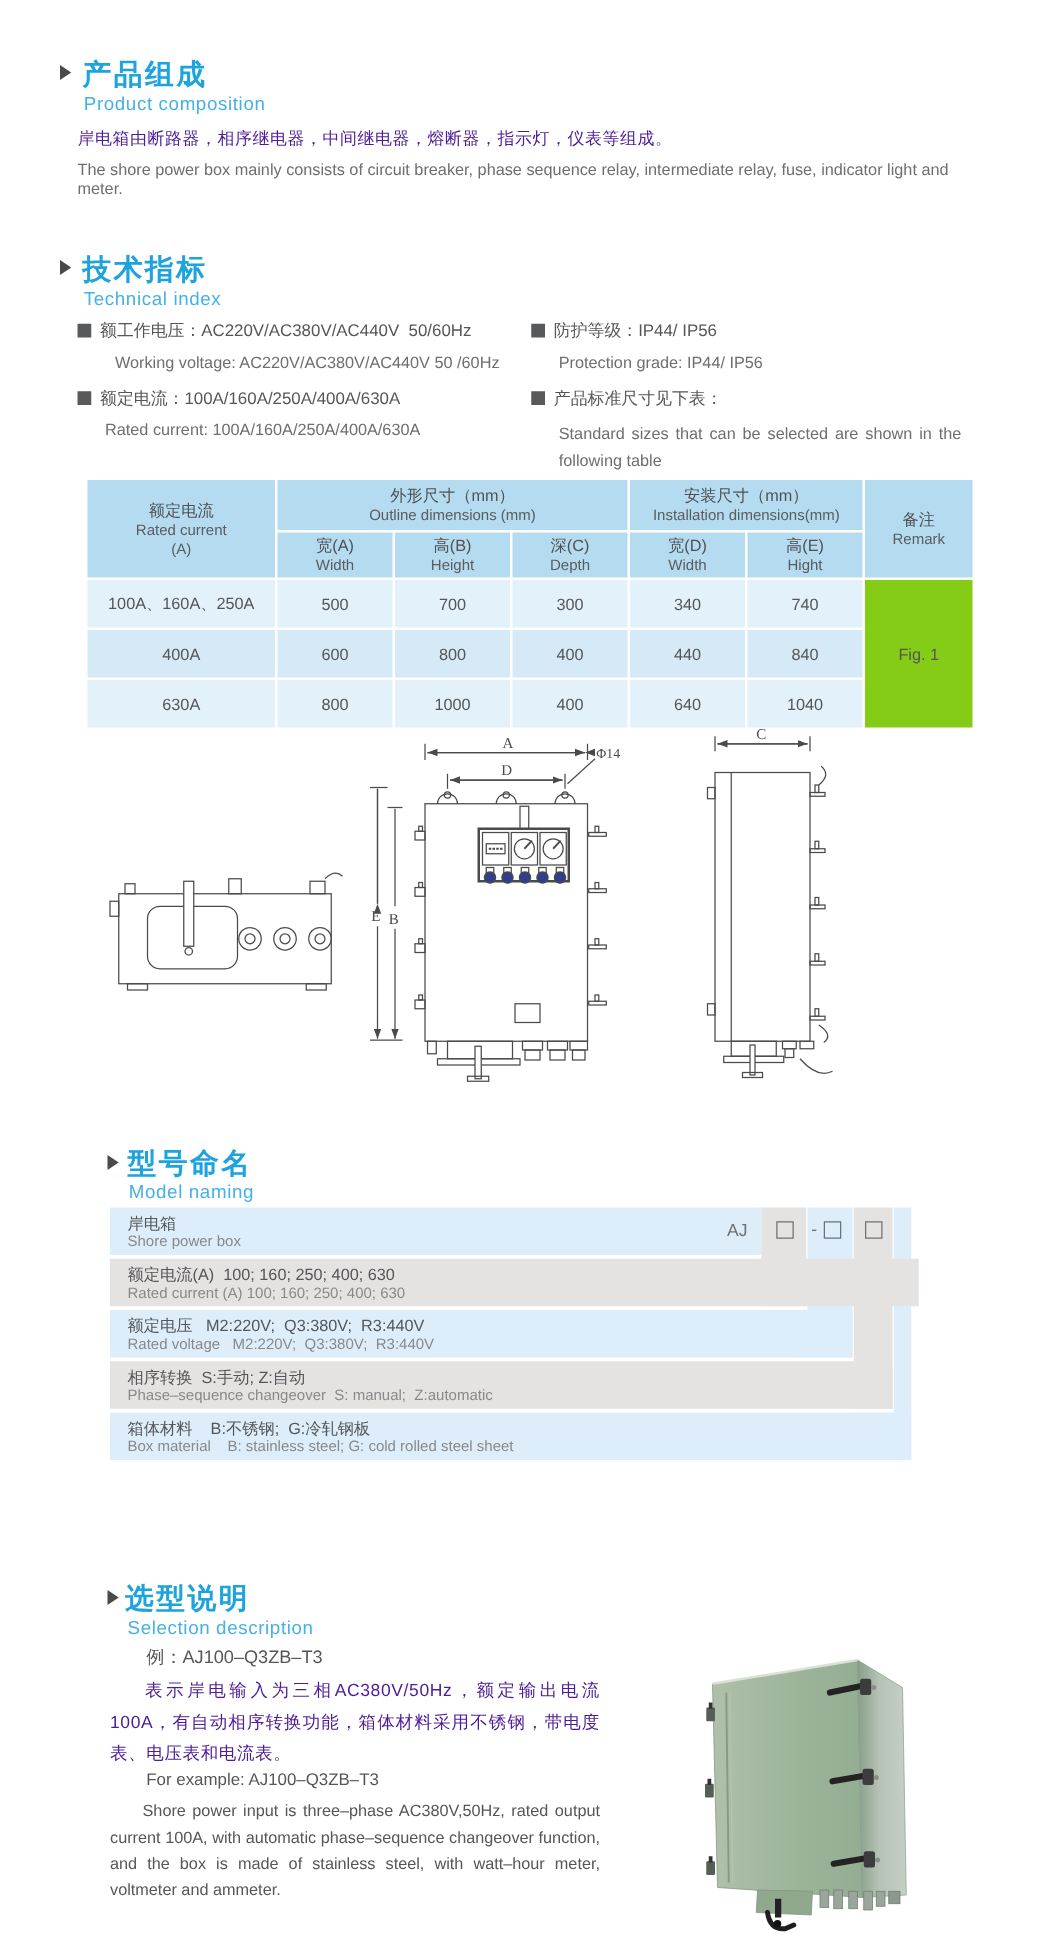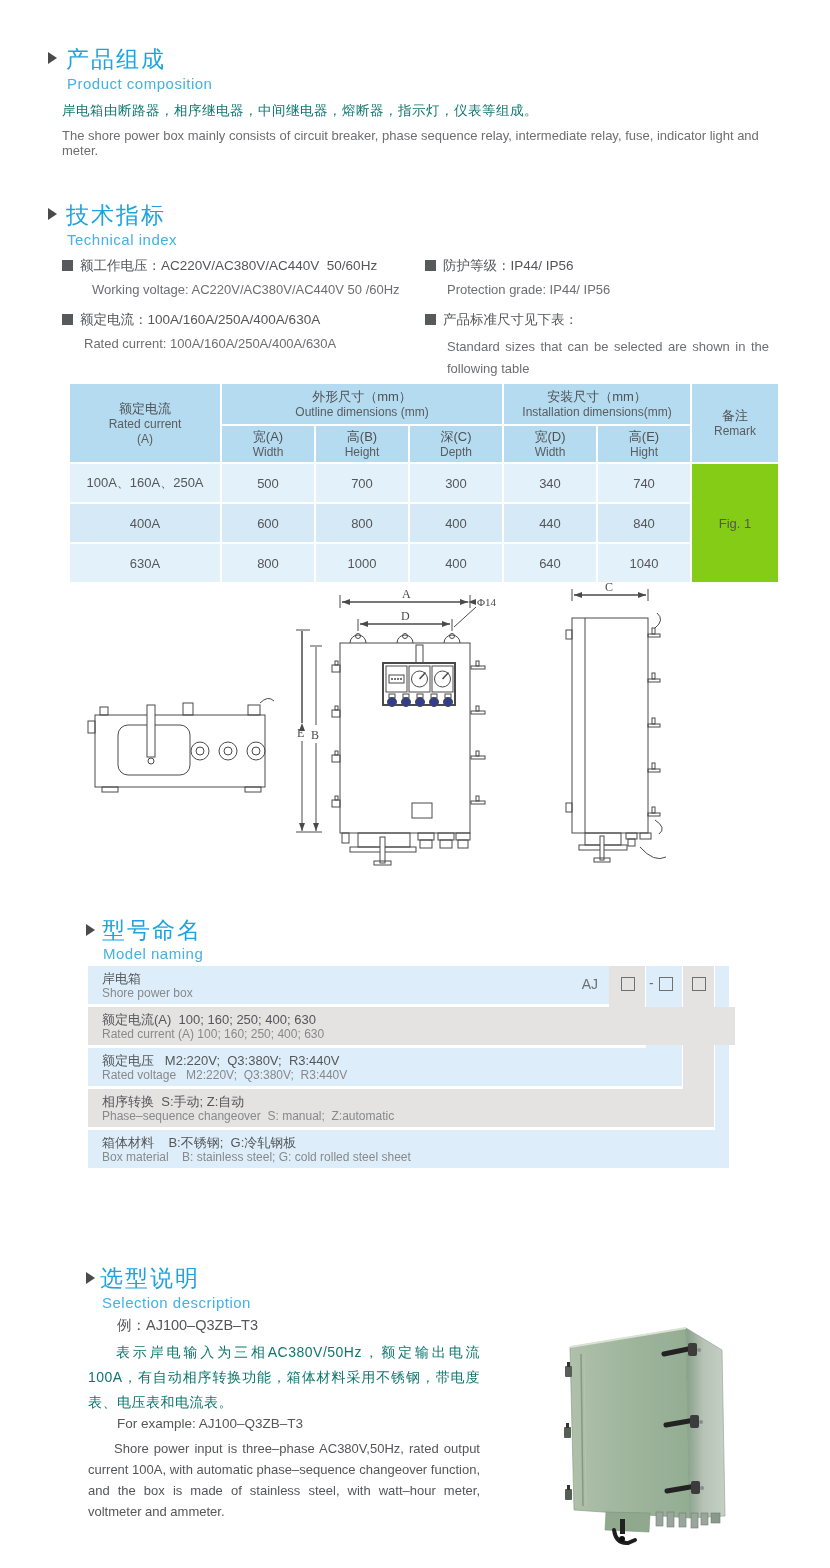--- a/index.html
+++ b/index.html
@@ -5,23 +5,23 @@
   html,body{margin:0;padding:0;}
   body{
     width:830px;height:1568px;position:relative;background:#ffffff;
     font-family:"Liberation Sans","DejaVu Sans",sans-serif;color:#58595b;
     overflow:hidden;
   }
   .abs{position:absolute;}
   .pre{white-space:pre-wrap;}
   
   .arrow{width:0;height:0;border-left:9px solid #4a4a4a;border-top:6px solid transparent;border-bottom:6px solid transparent;}
-  .t-zh{color:#1da3de;font-size:23px;letter-spacing:2px;font-weight:400;}
+  .t-zh{color:#1da3de;font-size:23px;letter-spacing:2px;font-weight:700;}
   .t-en{color:#45b1e4;font-size:15px;letter-spacing:0.5px;}
-  .body-zh{font-size:13.5px;color:#0f766e;letter-spacing:0.5px;}
+  .body-zh{font-size:13.5px;color:#4c1d95;letter-spacing:0.5px;}
   .body-en{font-size:13px;color:#6d6e71;}
   
   .spec-sq{display:inline-block;width:11px;height:11px;background:#58595b;margin-right:7px;vertical-align:-1px;}
   .spec-zh{font-size:13.5px;color:#555659;}
   .spec-en{font-size:13px;color:#6d6e71;}
   .just{text-align:justify;text-justify:inter-word;}
   
   table.size{border-collapse:separate;border-spacing:2px;table-layout:fixed;width:700px;}
   table.size td{text-align:center;vertical-align:middle;padding:0;}
   .hd{background:#b4dbf0;color:#4f5254;}

